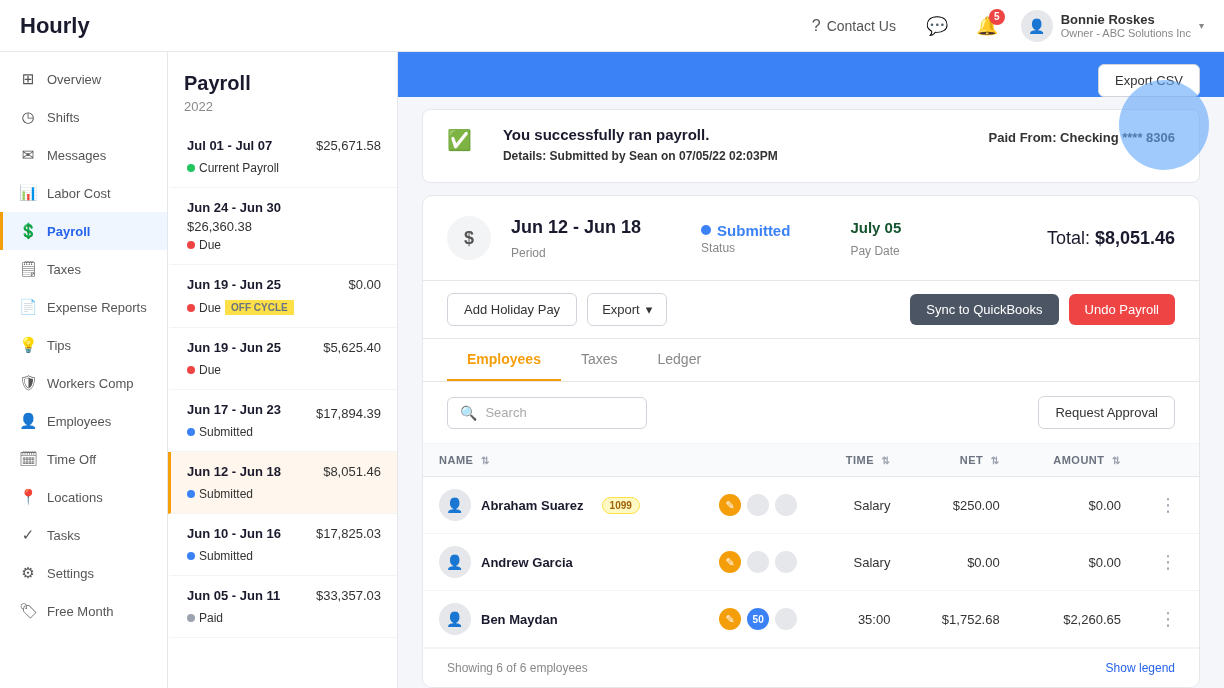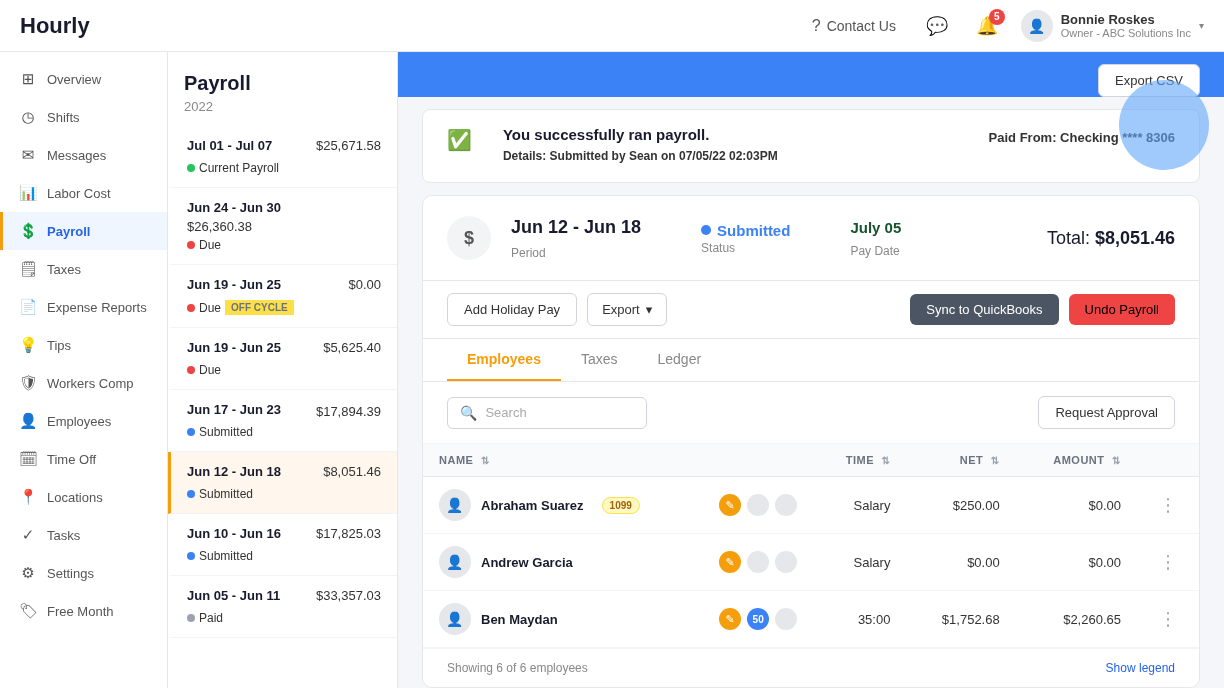--- a/index.html
+++ b/index.html
@@ -76,21 +76,21 @@
     .pay-date-section { margin-left: 40px; }
     .pay-date-label { font-size: 15px; font-weight: 700; color: #14532d; }
     .total-section { margin-left: auto; font-size: 18px; font-weight: 700; color: #1a1a2e; }
     .total-section .total-word { font-weight: 400; }
 
     
     .action-bar { display: flex; align-items: center; gap: 10px; padding: 12px 24px; border-top: 1px solid #e5e7eb; }
     .btn-add-holiday { background: #fff; border: 1px solid #d1d5db; padding: 8px 16px; border-radius: 6px; font-size: 13px; cursor: pointer; color: #333; font-weight: 500; }
     .btn-export { background: #fff; border: 1px solid #d1d5db; padding: 8px 14px; border-radius: 6px; font-size: 13px; cursor: pointer; color: #333; font-weight: 500; display: flex; align-items: center; gap: 6px; }
     .btn-sync { background: #4b5563; color: #fff; border: none; padding: 8px 16px; border-radius: 6px; font-size: 13px; cursor: pointer; font-weight: 500; margin-left: auto; }
-    .btn-undo { background: #ef4444; color: #000000; border: none; padding: 8px 16px; border-radius: 6px; font-size: 13px; cursor: pointer; font-weight: 500; }
+    .btn-undo { background: #ef4444; color: #ffffff; border: none; padding: 8px 16px; border-radius: 6px; font-size: 13px; cursor: pointer; font-weight: 500; }
 
     
     .tabs-bar { display: flex; gap: 0; padding: 0 24px; border-top: 1px solid #e5e7eb; border-bottom: 1px solid #e5e7eb; background: #fff; }
     .tab { padding: 12px 20px; font-size: 14px; color: #888; cursor: pointer; border-bottom: 2px solid transparent; font-weight: 500; }
     .tab.active { color: #f59e0b; border-bottom: 2px solid #f59e0b; font-weight: 600; }
 
     
     .table-section { background: #fff; margin: 0; }
     .table-toolbar { display: flex; align-items: center; padding: 14px 24px; gap: 12px; border-bottom: 1px solid #f3f4f6; }
     .search-box { display: flex; align-items: center; gap: 8px; border: 1px solid #d1d5db; border-radius: 6px; padding: 7px 12px; background: #fff; min-width: 200px; }
@@ -259,21 +259,21 @@
           <span class="payroll-item-dates">Jun 19 - Jun 25</span>
           <span class="payroll-item-amount">$5,625.40</span>
         </div>
         <div class="payroll-item-status">
           <span class="status-dot dot-red"></span>
           <span>Due</span>
         </div>
       </div>
 
       <div class="payroll-item">
-        <div style="display:flex;justify-content:space-between;align-items:center;gap:29px;">
+        <div style="display:flex;justify-content:space-between;align-items:flex-end;gap:29px;">
           <span class="payroll-item-dates">Jun 17 - Jun 23</span>
           <span class="payroll-item-amount">$17,894.39</span>
         </div>
         <div class="payroll-item-status">
           <span class="status-dot dot-blue"></span>
           <span>Submitted</span>
         </div>
       </div>
 
       <div class="payroll-item active">

